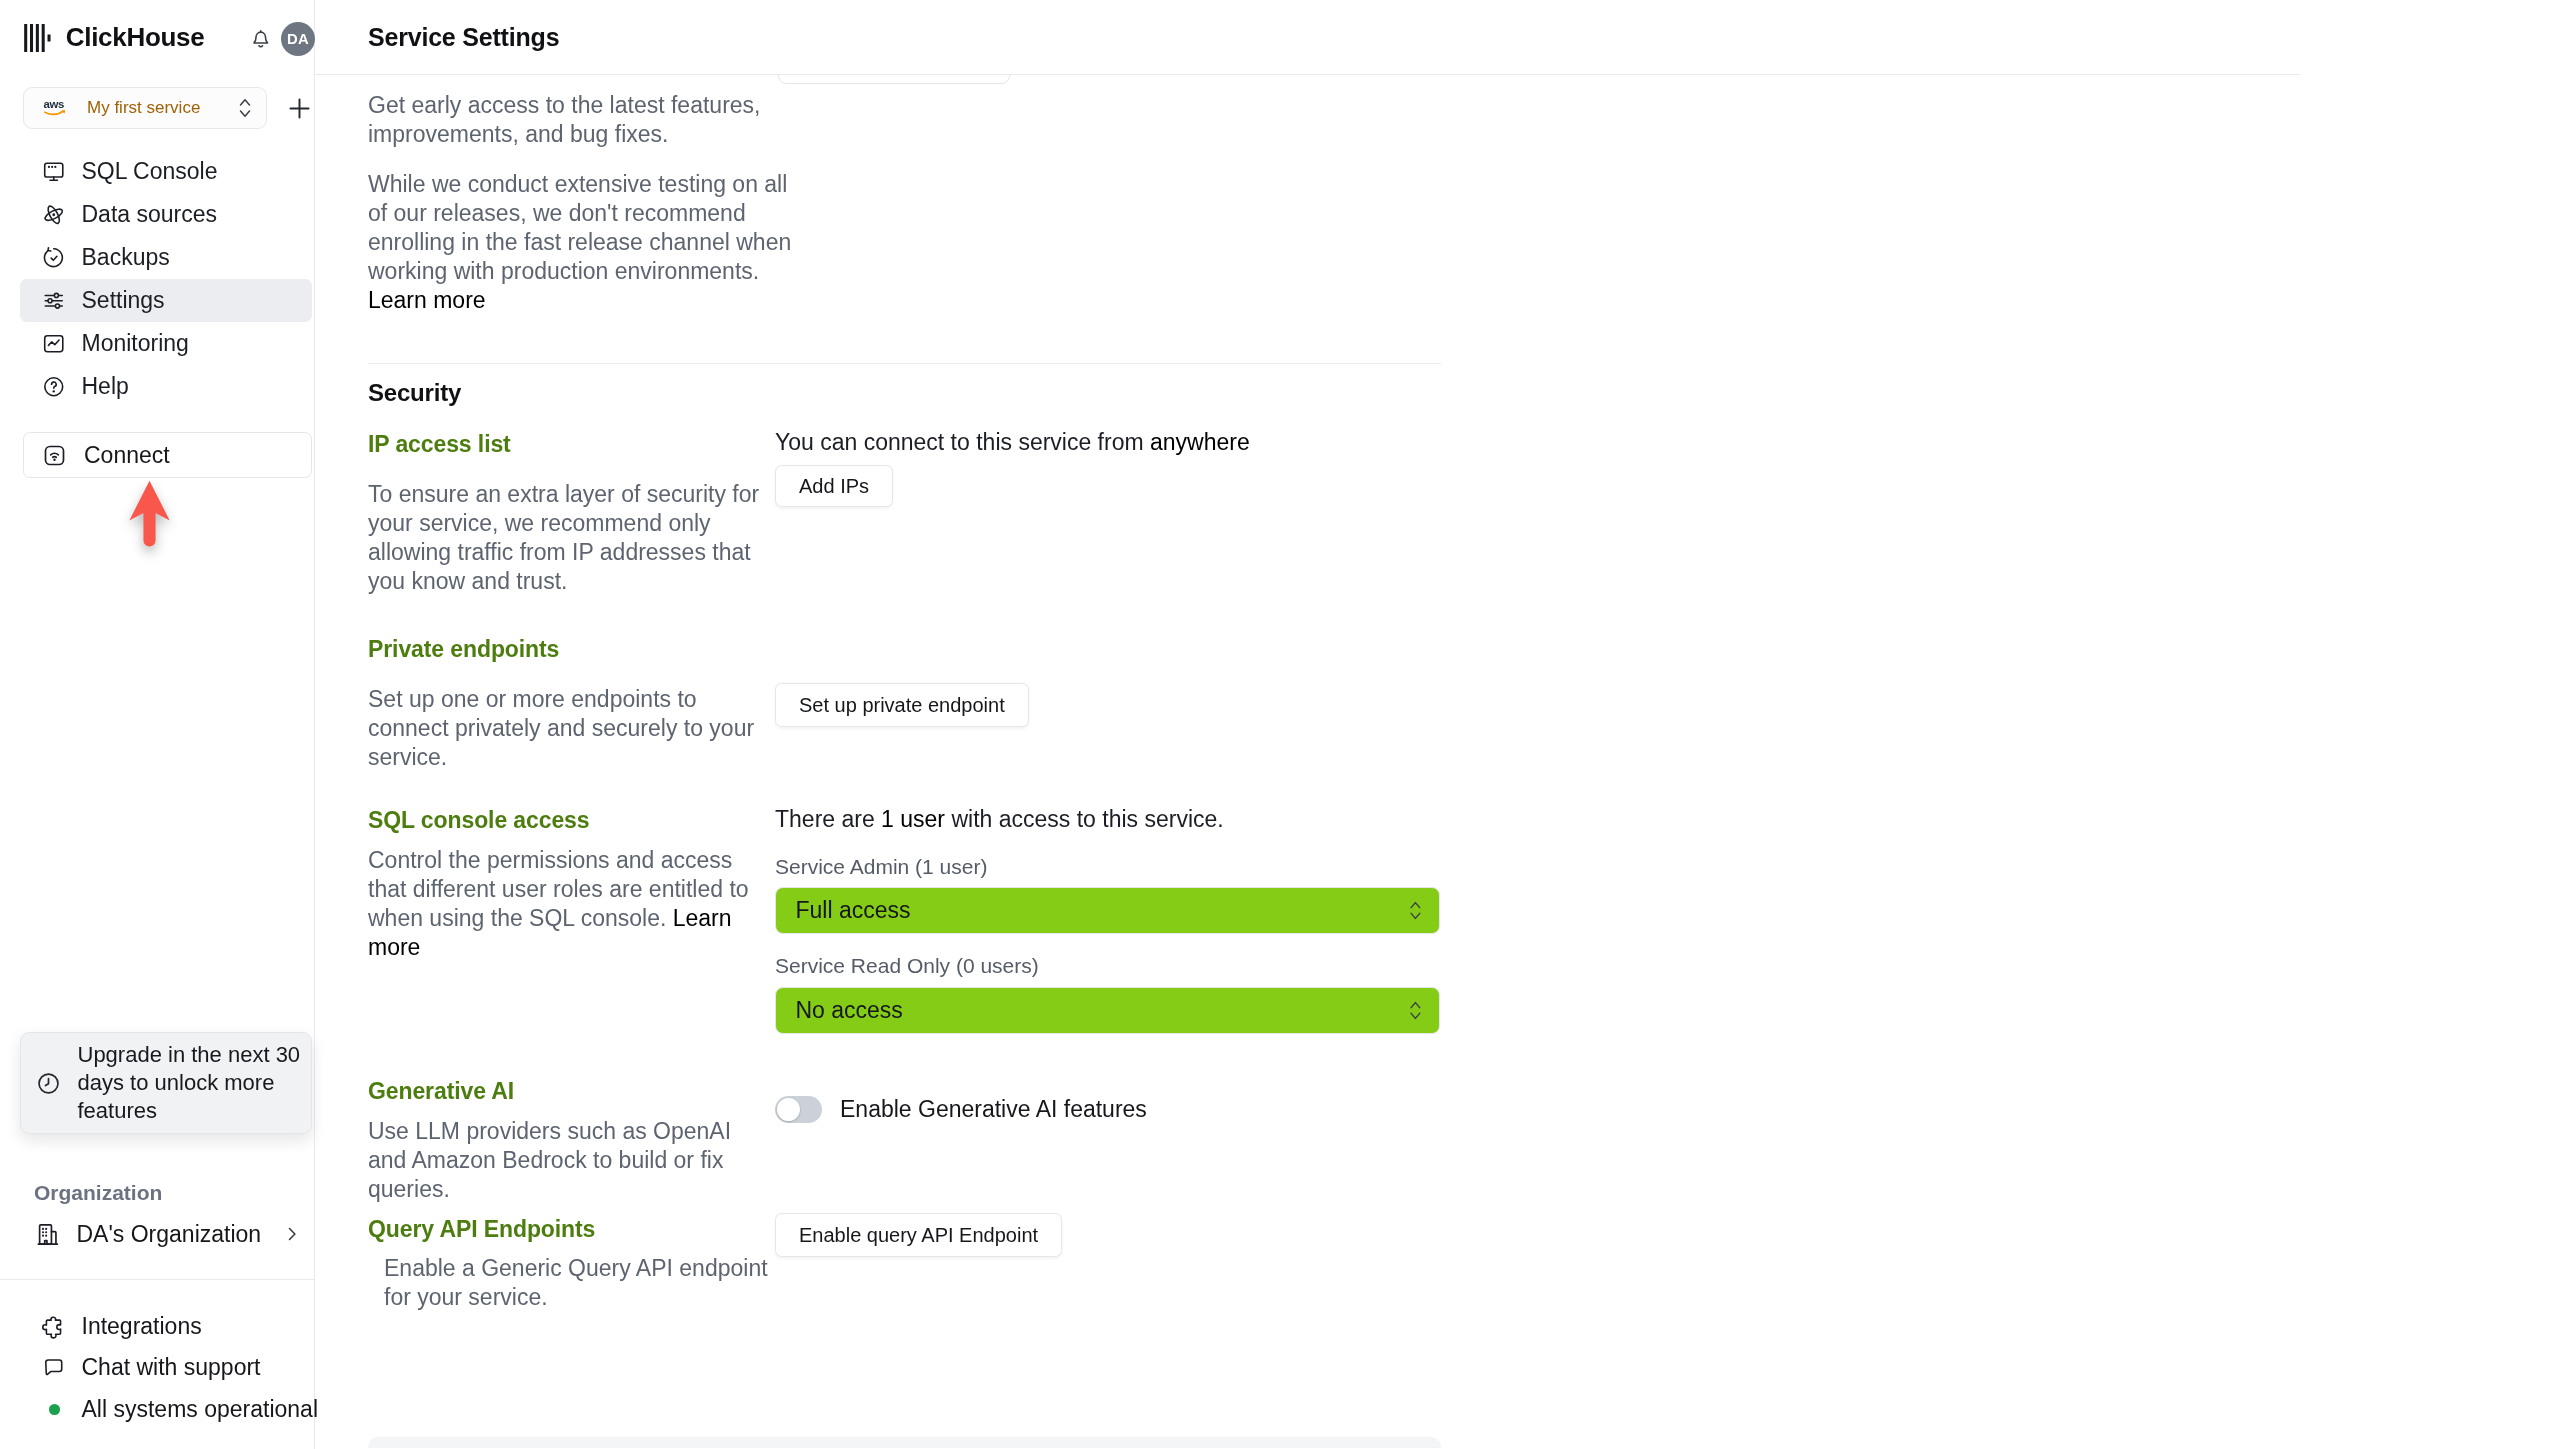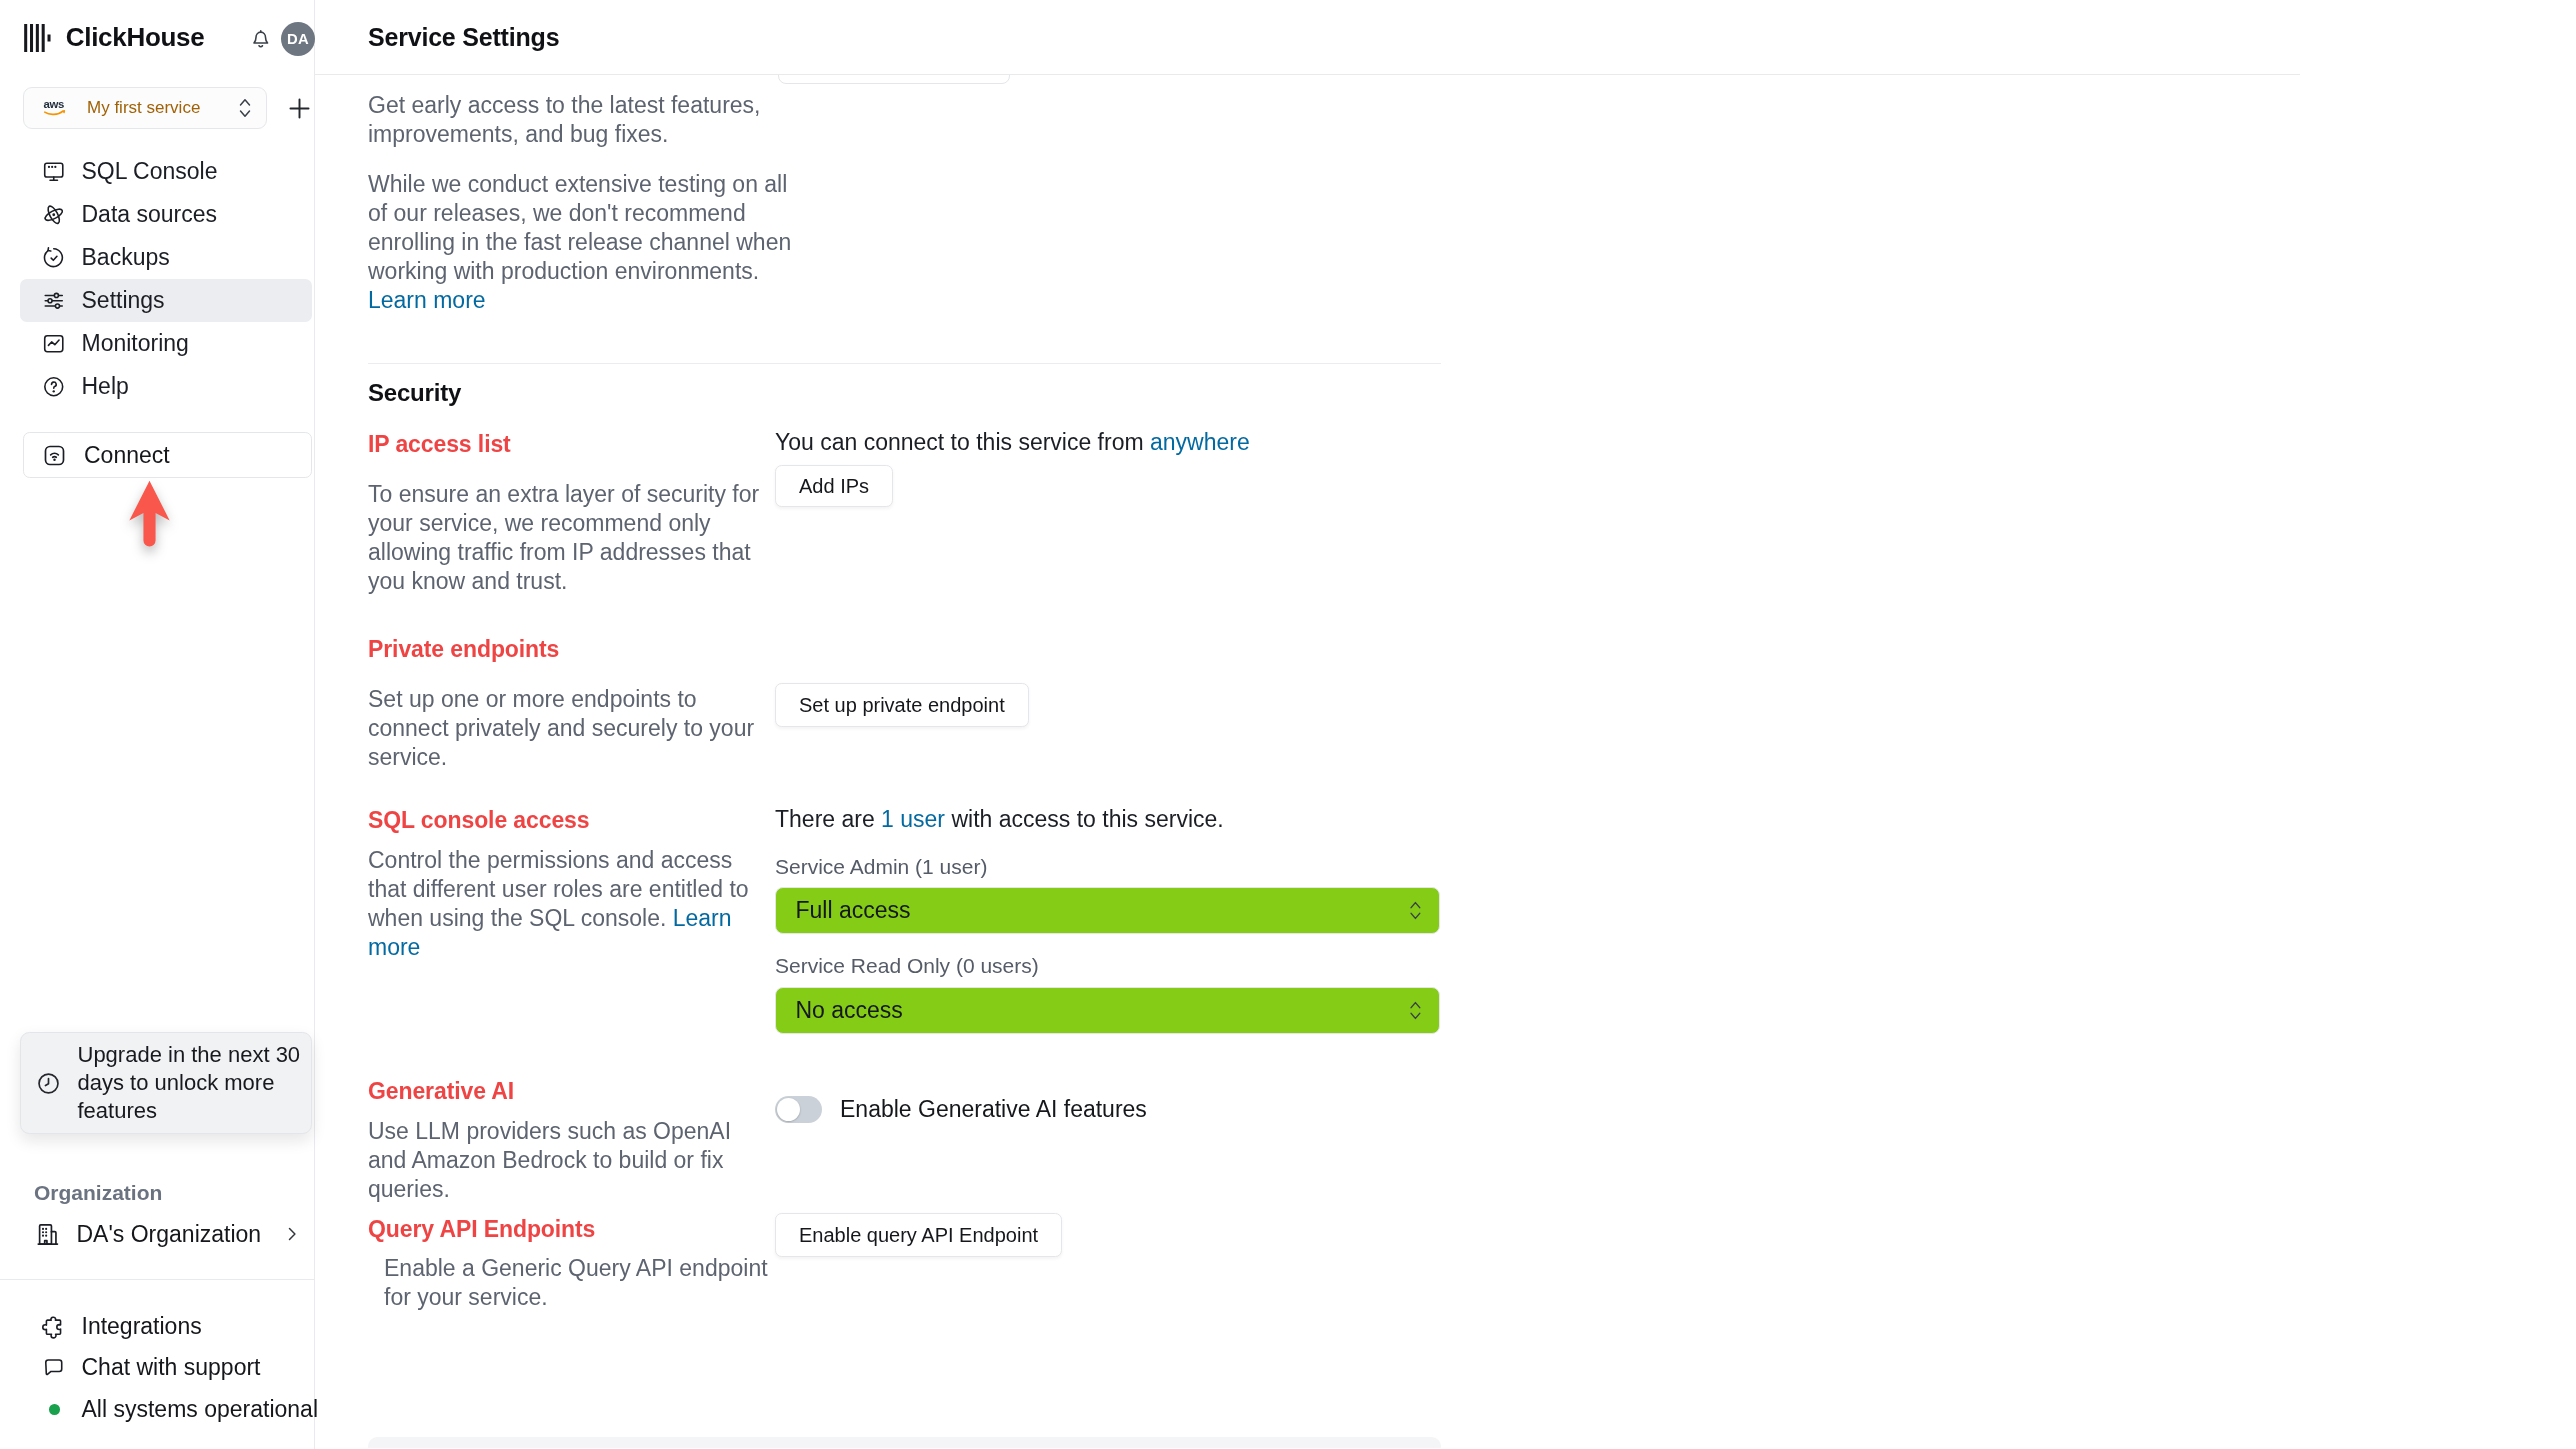--- a/index.html
+++ b/index.html
@@ -52,22 +52,22 @@
 
   
   .main { position:relative; flex:1 1 auto; height:1449px; }
   .main-header { position:relative; height:75px; border-bottom:1.3px solid #E9EAEC; display:flex; align-items:center; }
   .page-title { margin-left:53px; font-size:25px; font-weight:700; letter-spacing:-0.2px; color:#101114; }
   .content { position:relative; height:1373px; overflow:hidden; }
 
   .partial-select { position:absolute; left:463px; top:-38px; width:232px; height:47px; border:1.3px solid #E4E6EA; border-radius:8px; background:#fff; cursor:pointer; }
 
   .para { position:absolute; font-size:23px; line-height:29px; color:#5D6470; }
-  .h-item { position:absolute; font-size:23px; font-weight:700; letter-spacing:-0.1px; color:#ef4444; white-space:nowrap; }
-  .link { color:#0369a1; cursor:pointer; text-decoration:none; }
+  .h-item { position:absolute; font-size:23px; font-weight:700; letter-spacing:-0.1px; color:#4d7c0f; white-space:nowrap; }
+  .link { color:#000000; cursor:pointer; text-decoration:none; }
 
   .section-divider { position:absolute; left:53px; top:288px; width:1073px; height:1.3px; background:#EBECEF; }
   .security-title { position:absolute; left:53px; top:304px; font-size:24px; font-weight:700; letter-spacing:-0.2px; color:#101114; }
 
   .summary-line { position:absolute; font-size:23px; color:#1B1E24; white-space:nowrap; }
 
   .btn { position:absolute; display:inline-flex; align-items:center; justify-content:center; height:43px; padding:0 23px; background:#fff; border:1.3px solid #E4E6EA; border-radius:6.7px; box-shadow:0 1.3px 3.4px rgba(18,22,30,0.05); font-size:20px; color:#15171B; white-space:nowrap; cursor:pointer; }
 
   .field-label { position:absolute; font-size:21px; color:#555C68; white-space:nowrap; }
   .select { position:absolute; width:665px; height:47px; background:#84cc16; border:1.3px solid #E4E6EA; border-radius:8px; display:flex; align-items:center; cursor:pointer; }

